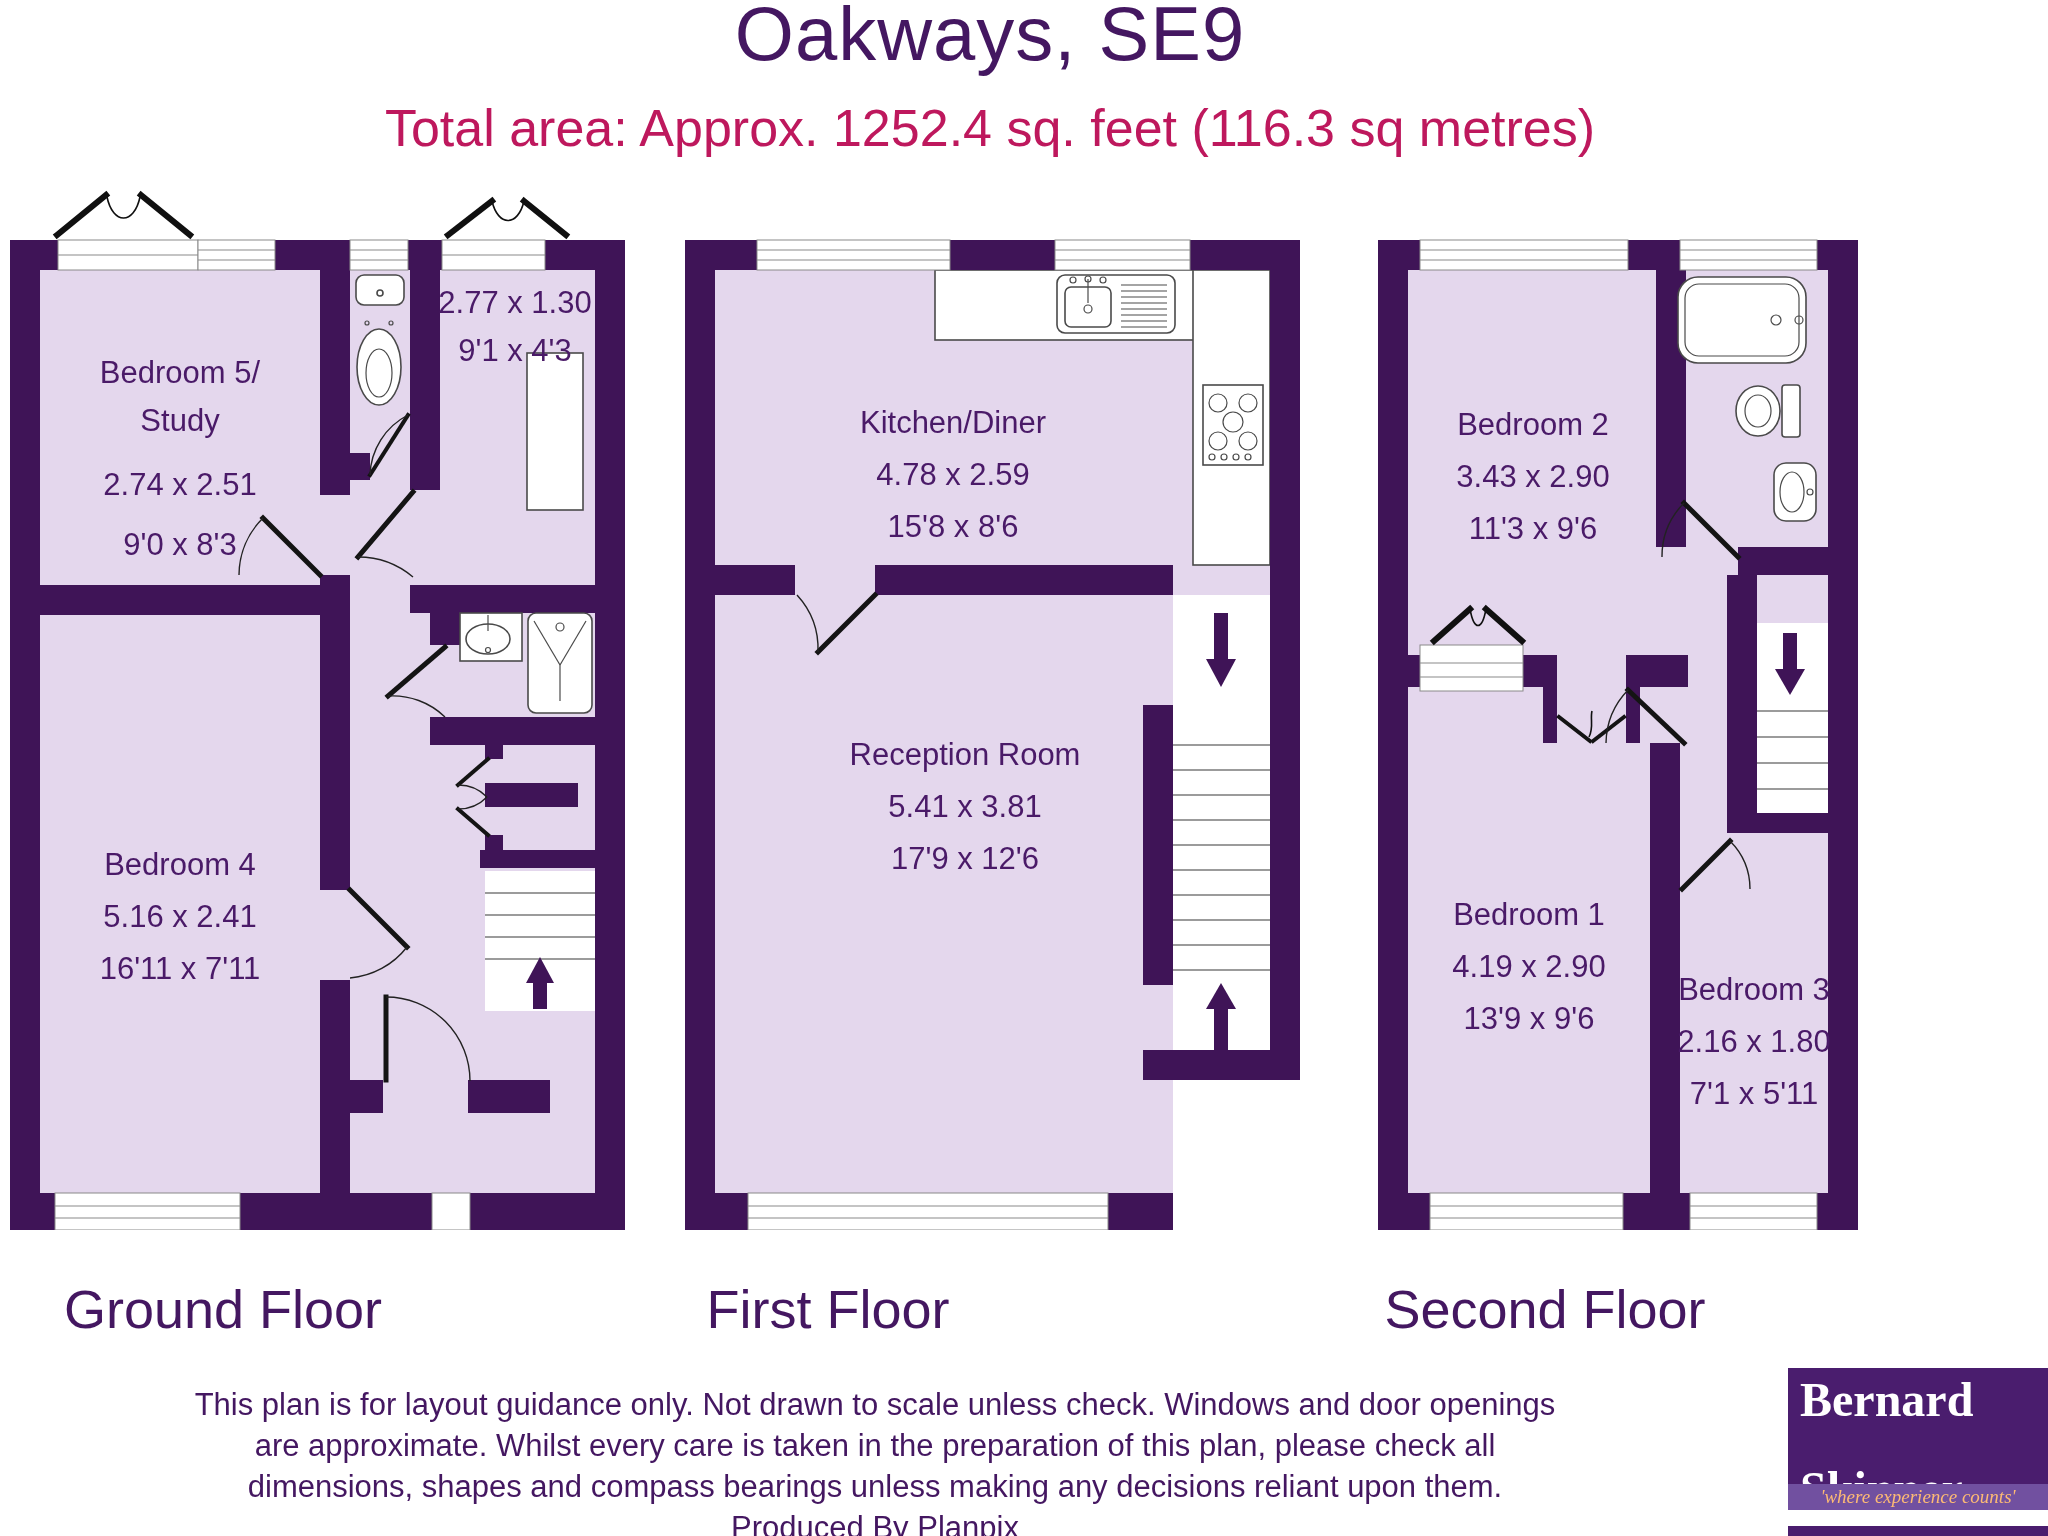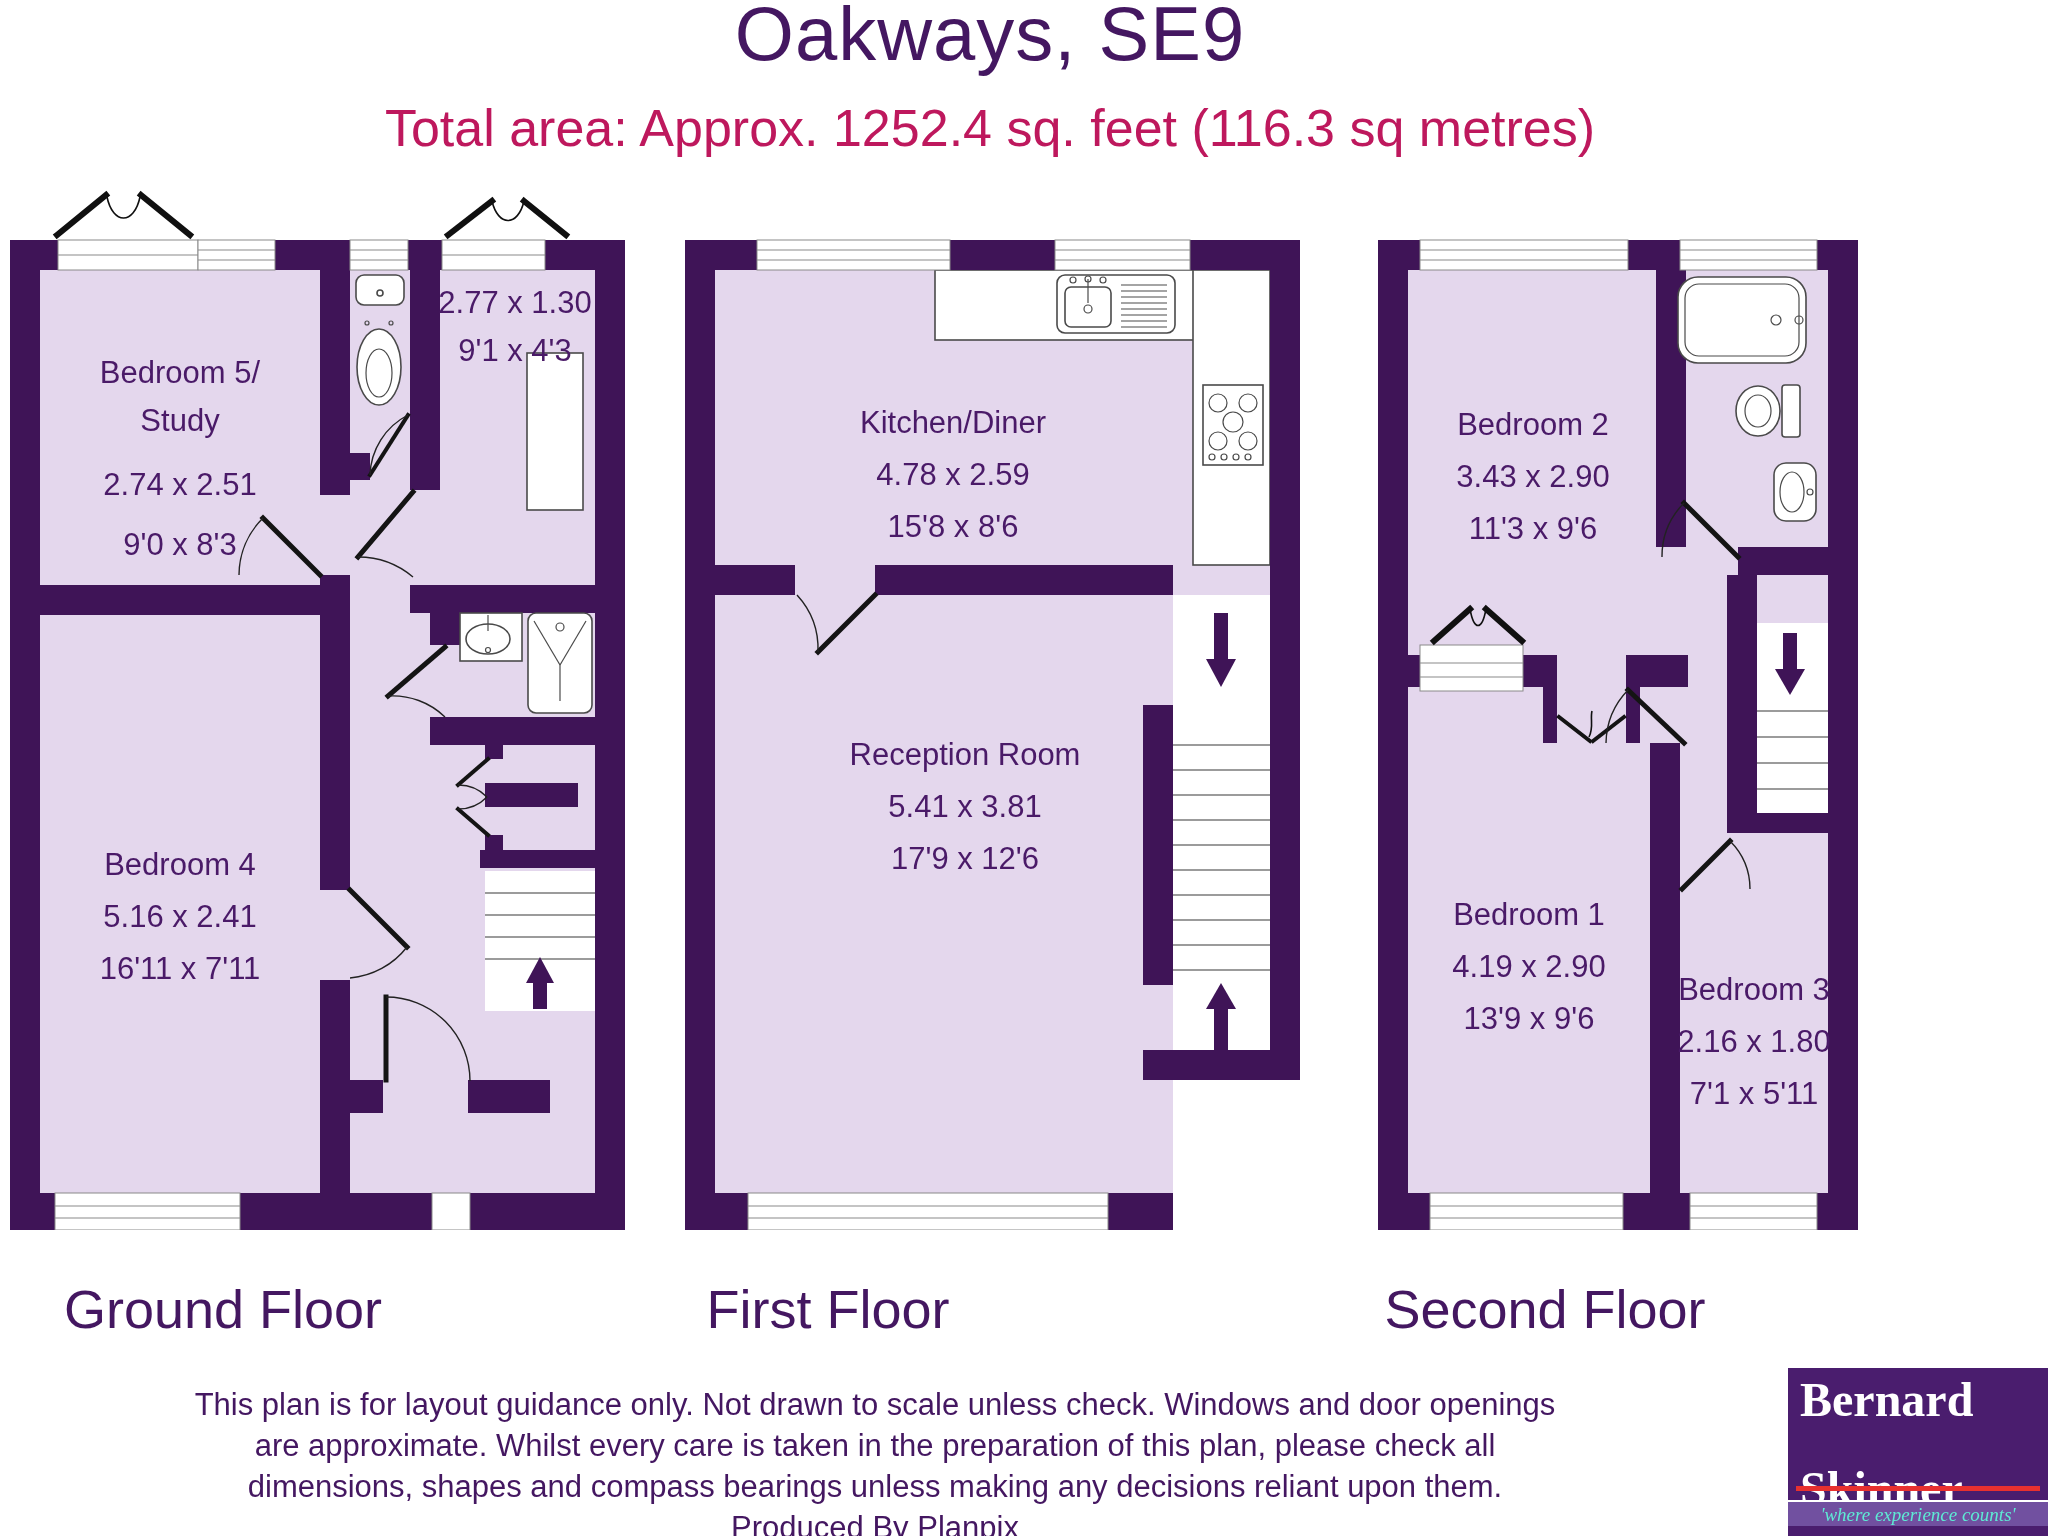--- a/index.html
+++ b/index.html
@@ -36,22 +36,22 @@
   .arrow{fill:#3f1457;}
   .rlabel{font-family:"Liberation Sans",sans-serif;font-size:31px;fill:#4a1a68;text-anchor:middle;}
   
   .logo{position:absolute;left:1788px;top:1368px;width:260px;height:168px;}
   .logo-box{position:absolute;top:0;left:0;width:260px;height:132px;background:#4a1d6e;}
   .logo-name{position:absolute;left:12px;color:#ffffff;font-family:"Liberation Serif",serif;
              font-weight:bold;font-size:48px;line-height:48px;}
   .logo-n1{top:8px;}
   .logo-n2{top:56px;margin-top:41px;}
   .logo-red{position:absolute;left:8px;top:118px;width:244px;height:5px;background:#e8312f;}
-  .logo-strip{position:absolute;top:134px;left:0;width:260px;height:26px;background:#7150a0;
-              color:#5eead4;font-family:"Liberation Serif",serif;font-style:italic;
+  .logo-strip{position:absolute;top:116px;left:0;width:260px;height:26px;background:#7150a0;
+              color:#fdba74;font-family:"Liberation Serif",serif;font-style:italic;
               font-size:19px;line-height:26px;text-align:center;}
   .logo-base{position:absolute;top:158px;left:0;width:260px;height:10px;background:#4a1d6e;}
 </style>
 </head>
 <body>
 
 <div id="canvas">
 
   <div class="title">Oakways, SE9</div>
   <div class="subtitle">Total area: Approx. 1252.4 sq. feet (116.3 sq metres)</div>

